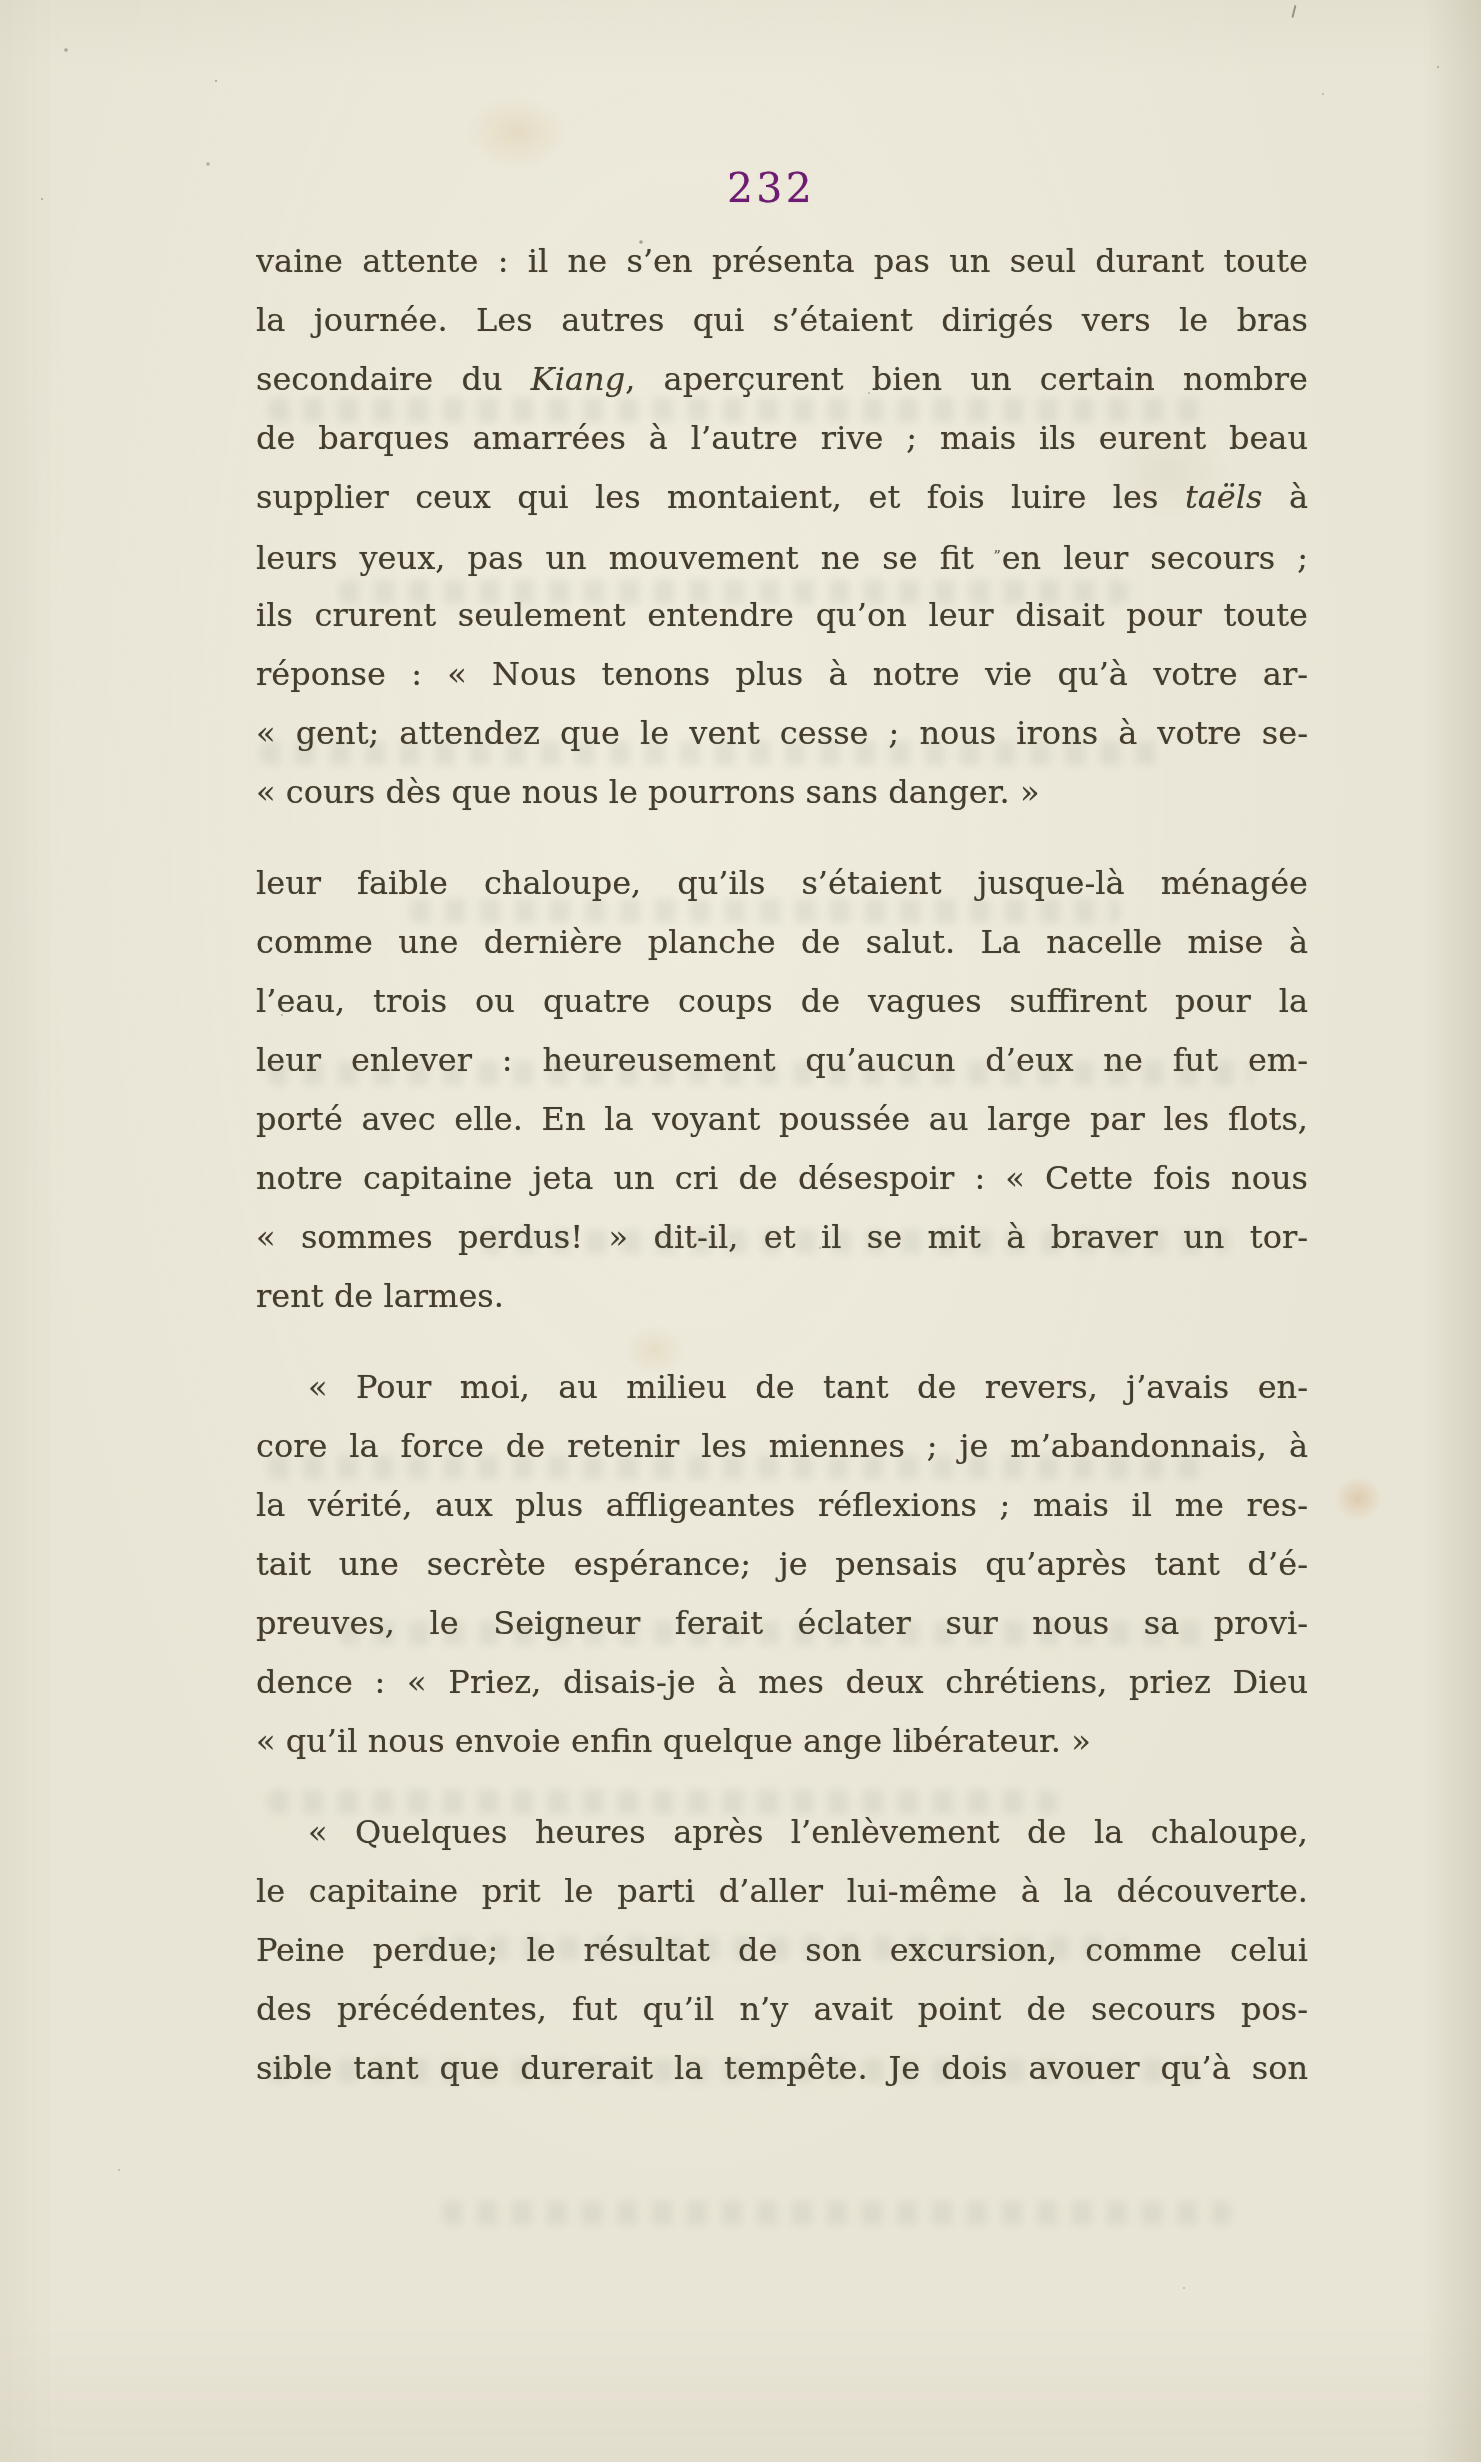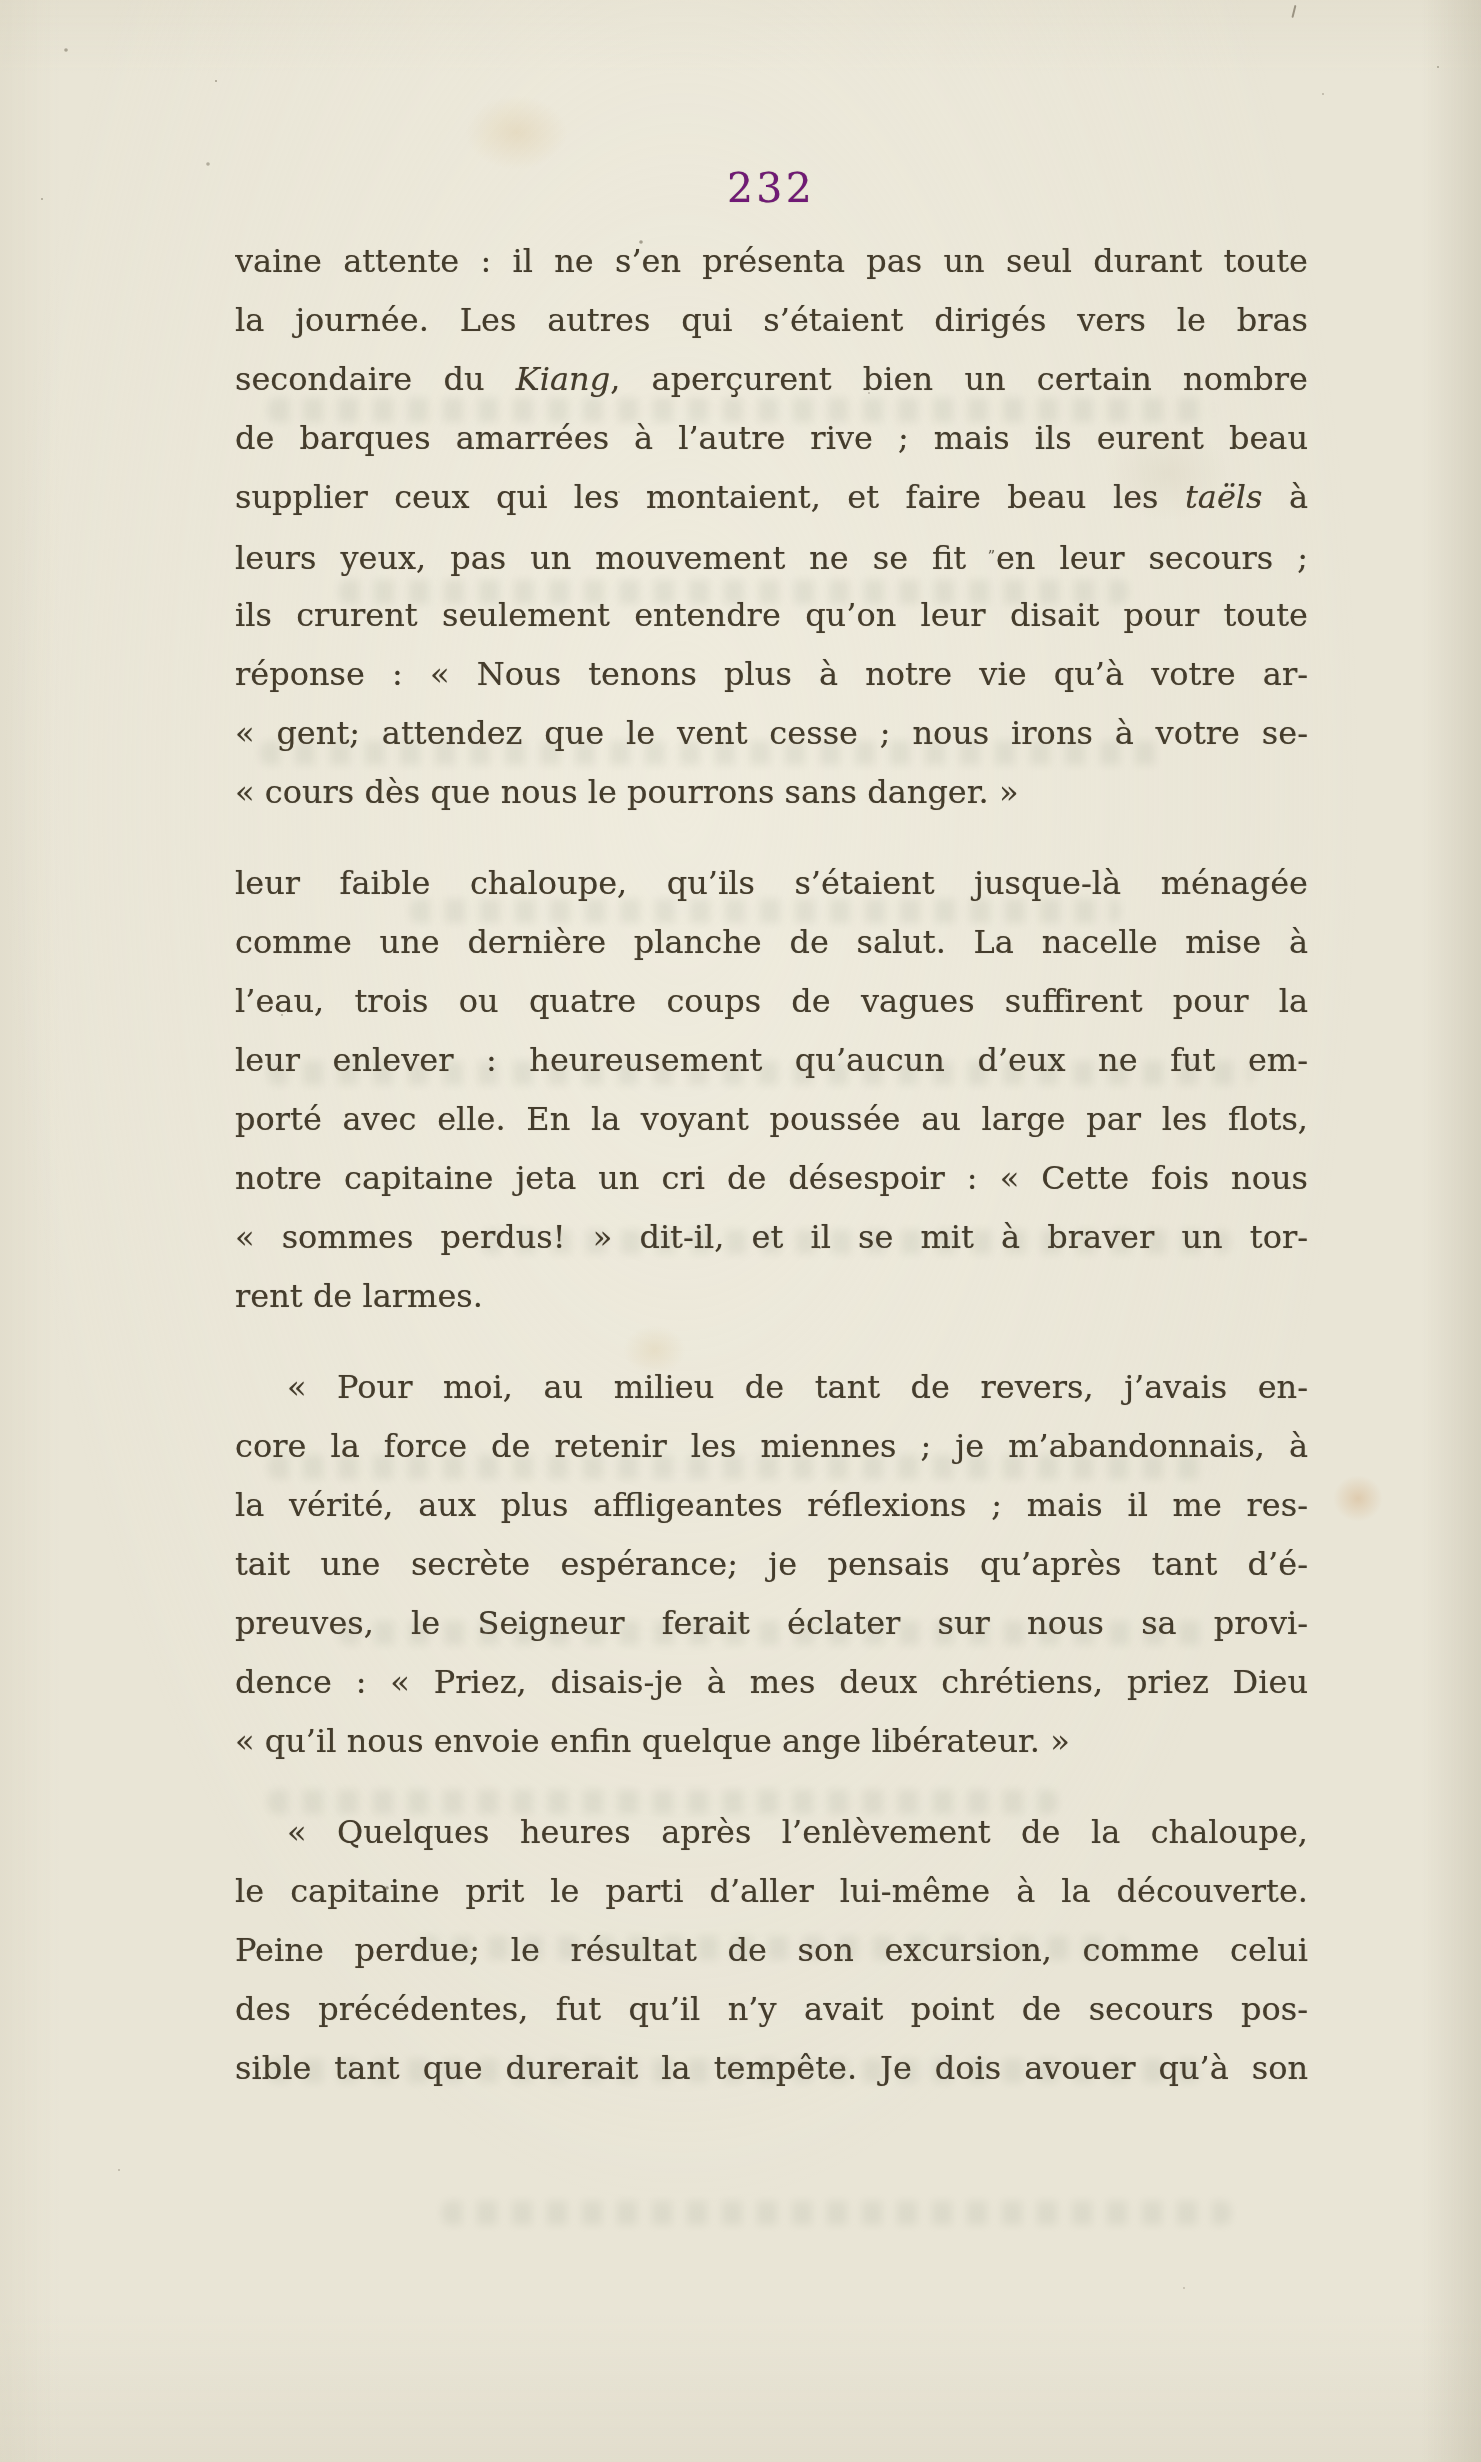--- a/index.html
+++ b/index.html
@@ -32,20 +32,21 @@
     line-height: 59px;
     text-shadow: 0 0 0.8px rgba(62,54,38,0.45);
   }
   .paragraph + .paragraph { margin-top: 32px; }
   .line {
     height: 59px;
     overflow: hidden;
     text-align: justify;
     text-align-last: justify;
     text-justify: inter-word;
+    margin-left: 21px;
   }
   .line.nofill { text-align-last: left; }
   .line.indent { text-indent: 52px; }
   .it { font-style: italic; }
   .artifact {
     font-size: 0.45em;
     vertical-align: 0.55em;
     opacity: 0.8;
     margin: 0 0.8px 0 -2.4px;
     letter-spacing: 0;
@@ -124,21 +125,21 @@
     <div class="bleed" style="left: 442px; top: 2201px; width: 789px;"></div>
   </div>
 
 <div class="page-number">232</div>
 <div class="text-block" id="text-block">
     <div class="paragraph">
       <div class="line"><span>vaine attente : il ne s’en présenta pas un seul durant toute</span></div>
       <div class="line"><span>la journée. Les autres qui s’étaient dirigés vers le bras</span></div>
       <div class="line"><span>secondaire du </span><span class="it">Kiang</span><span>, aperçurent bien un certain nombre</span></div>
       <div class="line"><span>de barques amarrées à l’autre rive ; mais ils eurent beau</span></div>
-      <div class="line"><span>supplier ceux qui les montaient, et faire beau les </span><span class="it">taëls</span><span> à</span></div>
+      <div class="line"><span>supplier ceux qui les montaient, et fois luire les </span><span class="it">taëls</span><span> à</span></div>
       <div class="line"><span>leurs yeux, pas un mouvement ne se fit </span><span class="artifact">”</span><span>en leur secours ;</span></div>
       <div class="line"><span>ils crurent seulement entendre qu’on leur disait pour toute</span></div>
       <div class="line"><span>réponse : « Nous tenons plus à notre vie qu’à votre ar-</span></div>
       <div class="line"><span>« gent; attendez que le vent cesse ; nous irons à votre se-</span></div>
       <div class="line nofill"><span>« cours dès que nous le pourrons sans danger. »</span></div>
     </div>
     <div class="paragraph">
       <div class="line"><span>leur faible chaloupe, qu’ils s’étaient jusque-là ménagée</span></div>
       <div class="line"><span>comme une dernière planche de salut. La nacelle mise à</span></div>
       <div class="line"><span>l’eau, trois ou quatre coups de vagues suffirent pour la</span></div>

